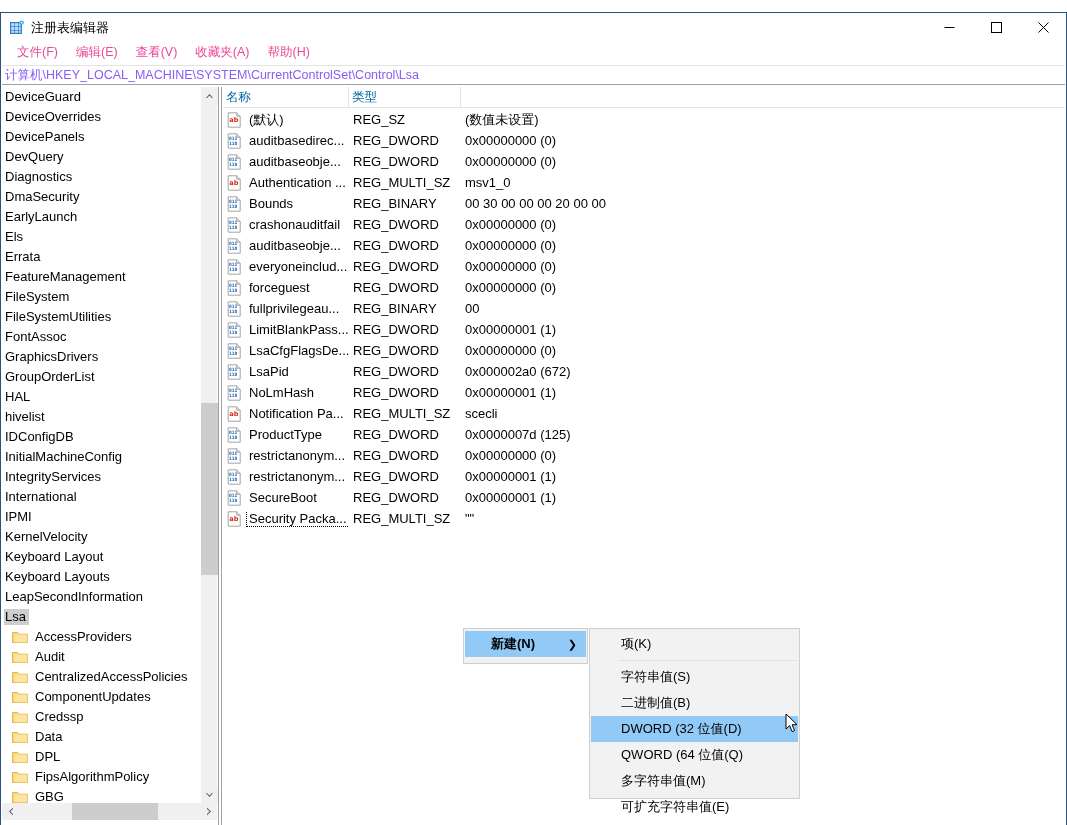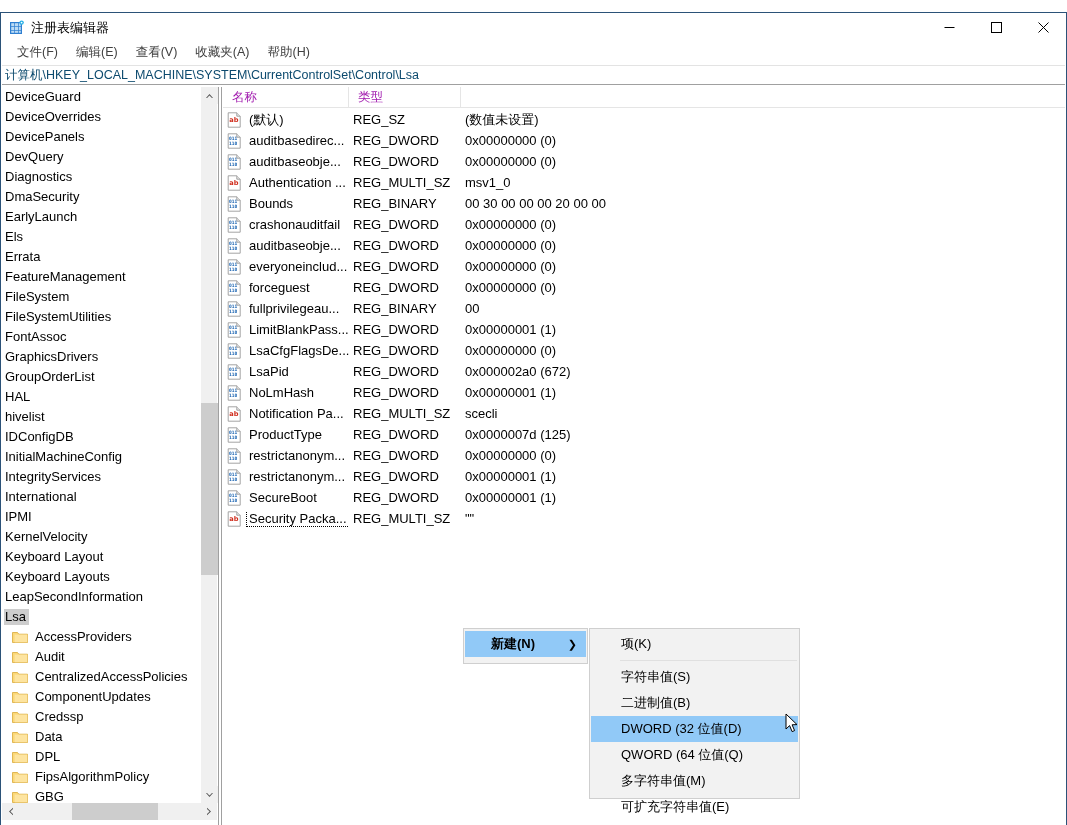--- a/index.html
+++ b/index.html
@@ -70,41 +70,41 @@
     left: 0; top: 29px;
     width: 1065px; height: 22px;
     background: #ffffff;
     display: flex;
     align-items: center;
     padding-left: 7px;
     box-sizing: border-box;
   }
   .menu-item {
     font-size: 12.5px;
-    color: #404040;
+    color: #ec4899;
     padding: 2px 9px 3px 9px;
     white-space: nowrap;
     cursor: default;
   }
 
   
   #addressbar {
     position: absolute;
     left: 1px; top: 52px;
     width: 1063px; height: 20px;
     box-sizing: border-box;
     border-top: 1px solid #e3e3e3;
     border-bottom: 1px solid #a0a0a0;
     background: #ffffff;
     display: flex;
     align-items: center;
   }
   #address-text {
     font-size: 12.5px;
-    color: #0c4a6e;
+    color: #8b5cf6;
     padding-left: 3px;
     white-space: nowrap;
   }
 
   
   #tree-pane {
     position: absolute;
     left: 1px; top: 74px;
     width: 216px; height: 750px;
     background: #ffffff;
@@ -210,22 +210,22 @@
     border-bottom: 1px solid #e5e5e5;
     box-sizing: border-box;
     background: #ffffff;
   }
   .col-head {
     position: absolute;
     top: 0; height: 20px;
     display: flex;
     align-items: center;
     font-size: 12.5px;
-    color: #a21caf;
-    padding-left: 9px;
+    color: #0369a1;
+    padding-left: 3px;
     box-sizing: border-box;
     border-right: 1px solid #e5e5e5;
     cursor: default;
     white-space: nowrap;
   }
   #col-name { left: 0; width: 126px; }
   #col-type { left: 126px; width: 112px; }
   #col-data { left: 238px; width: 310px; }
 
   #list-rows {

